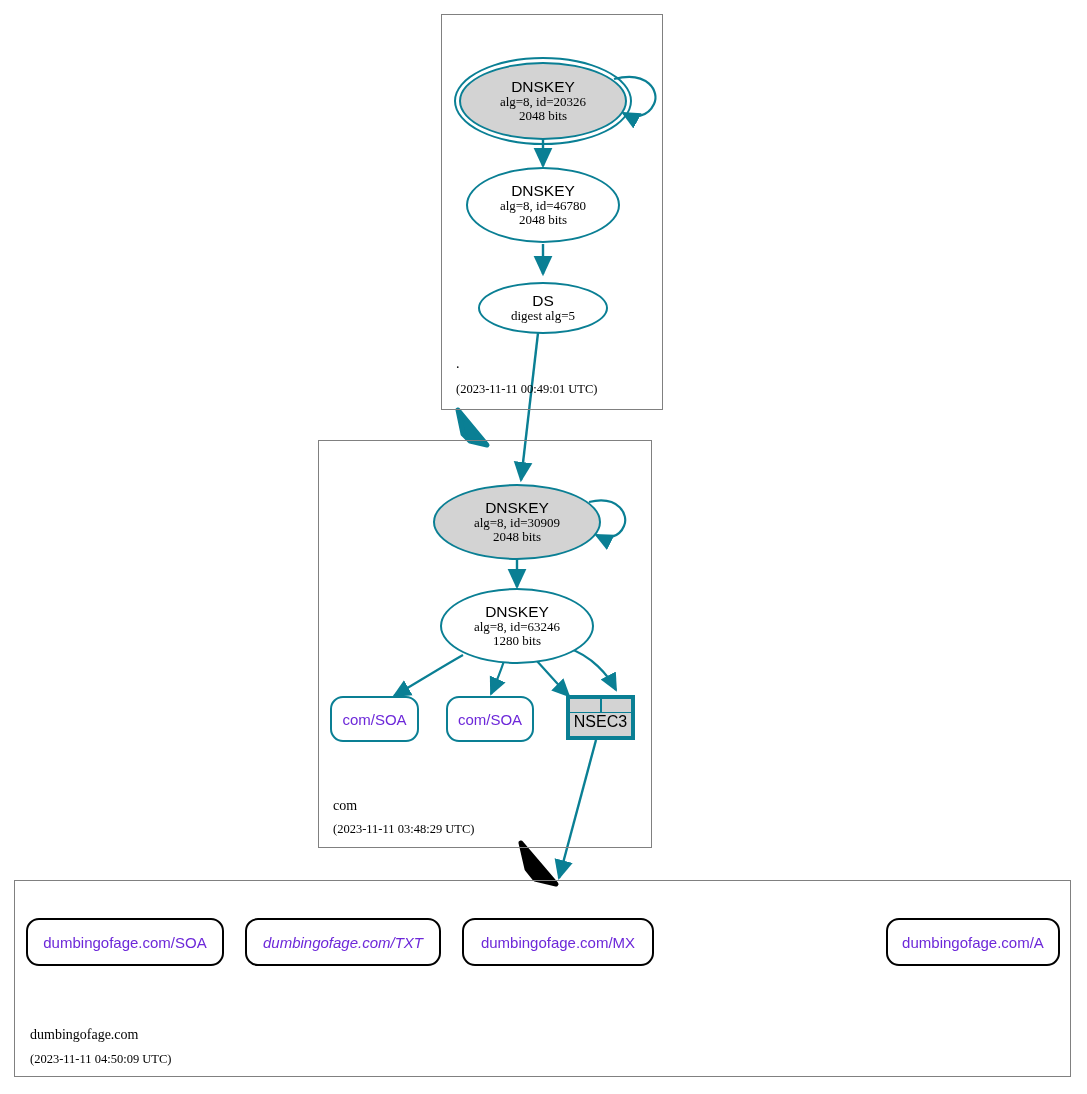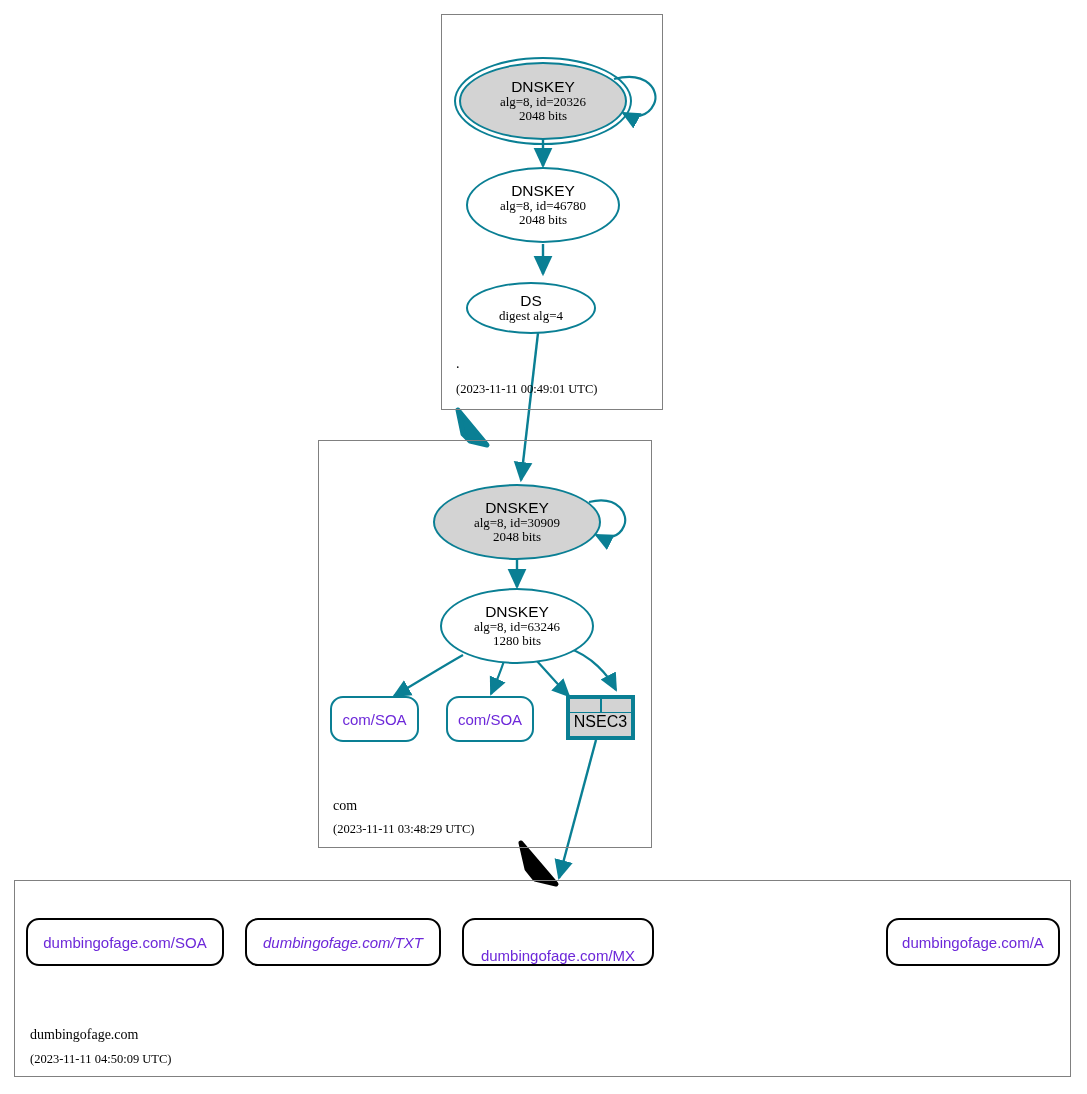--- a/index.html
+++ b/index.html
@@ -213,23 +213,23 @@
     <span class="n-sub">2048 bits</span>
   </div>
   <div class="dbl-ring" style="left:454px; top:57px; width:178px; height:88px;"></div>
 
   <div class="node-ellipse teal fill-white" style="left:466px; top:167px; width:154px; height:76px;">
     <span class="n-title">DNSKEY</span>
     <span class="n-sub">alg=8, id=46780</span>
     <span class="n-sub">2048 bits</span>
   </div>
 
-  <div class="node-ellipse teal fill-white" style="left:466px; top:282px; width:130px; height:52px;">
+  <div class="node-ellipse teal fill-white" style="left:478px; top:282px; width:130px; height:52px;">
     <span class="n-title">DS</span>
-    <span class="n-sub">digest alg=4</span>
+    <span class="n-sub">digest alg=5</span>
   </div>
 
   <div class="zone-label" style="left:456px; top:356px;">.</div>
   <div class="zone-time" style="left:456px; top:382px;">(2023-11-11 00:49:01 UTC)</div>
 
   <div class="zone-box" style="left:318px; top:440px; width:334px; height:408px;"></div>
 
   <div class="node-ellipse teal fill-gray" style="left:433px; top:484px; width:168px; height:76px;">
     <span class="n-title">DNSKEY</span>
     <span class="n-sub">alg=8, id=30909</span>
@@ -266,21 +266,21 @@
   <div class="zone-box" style="left:14px; top:880px; width:1057px; height:197px;"></div>
 
   <div class="node-rrset black" style="left:26px; top:918px; width:198px; height:48px;">
     <span>dumbingofage.com/SOA</span>
   </div>
 
   <div class="node-rrset black" style="left:245px; top:918px; width:196px; height:48px;font-style:italic;">
     <span>dumbingofage.com/TXT</span>
   </div>
 
-  <div class="node-rrset black" style="left:462px; top:918px; width:192px; height:48px;align-items:flex-end;">
+  <div class="node-rrset black" style="left:462px; top:918px; width:192px; height:48px;">
     <span>dumbingofage.com/MX</span>
   </div>
 
 
   <div class="node-rrset black" style="left:886px; top:918px; width:174px; height:48px;">
     <span>dumbingofage.com/A</span>
   </div>
 
   <div class="zone-label" style="left:30px; top:1027px;">dumbingofage.com</div>
   <div class="zone-time" style="left:30px; top:1052px;">(2023-11-11 04:50:09 UTC)</div>

